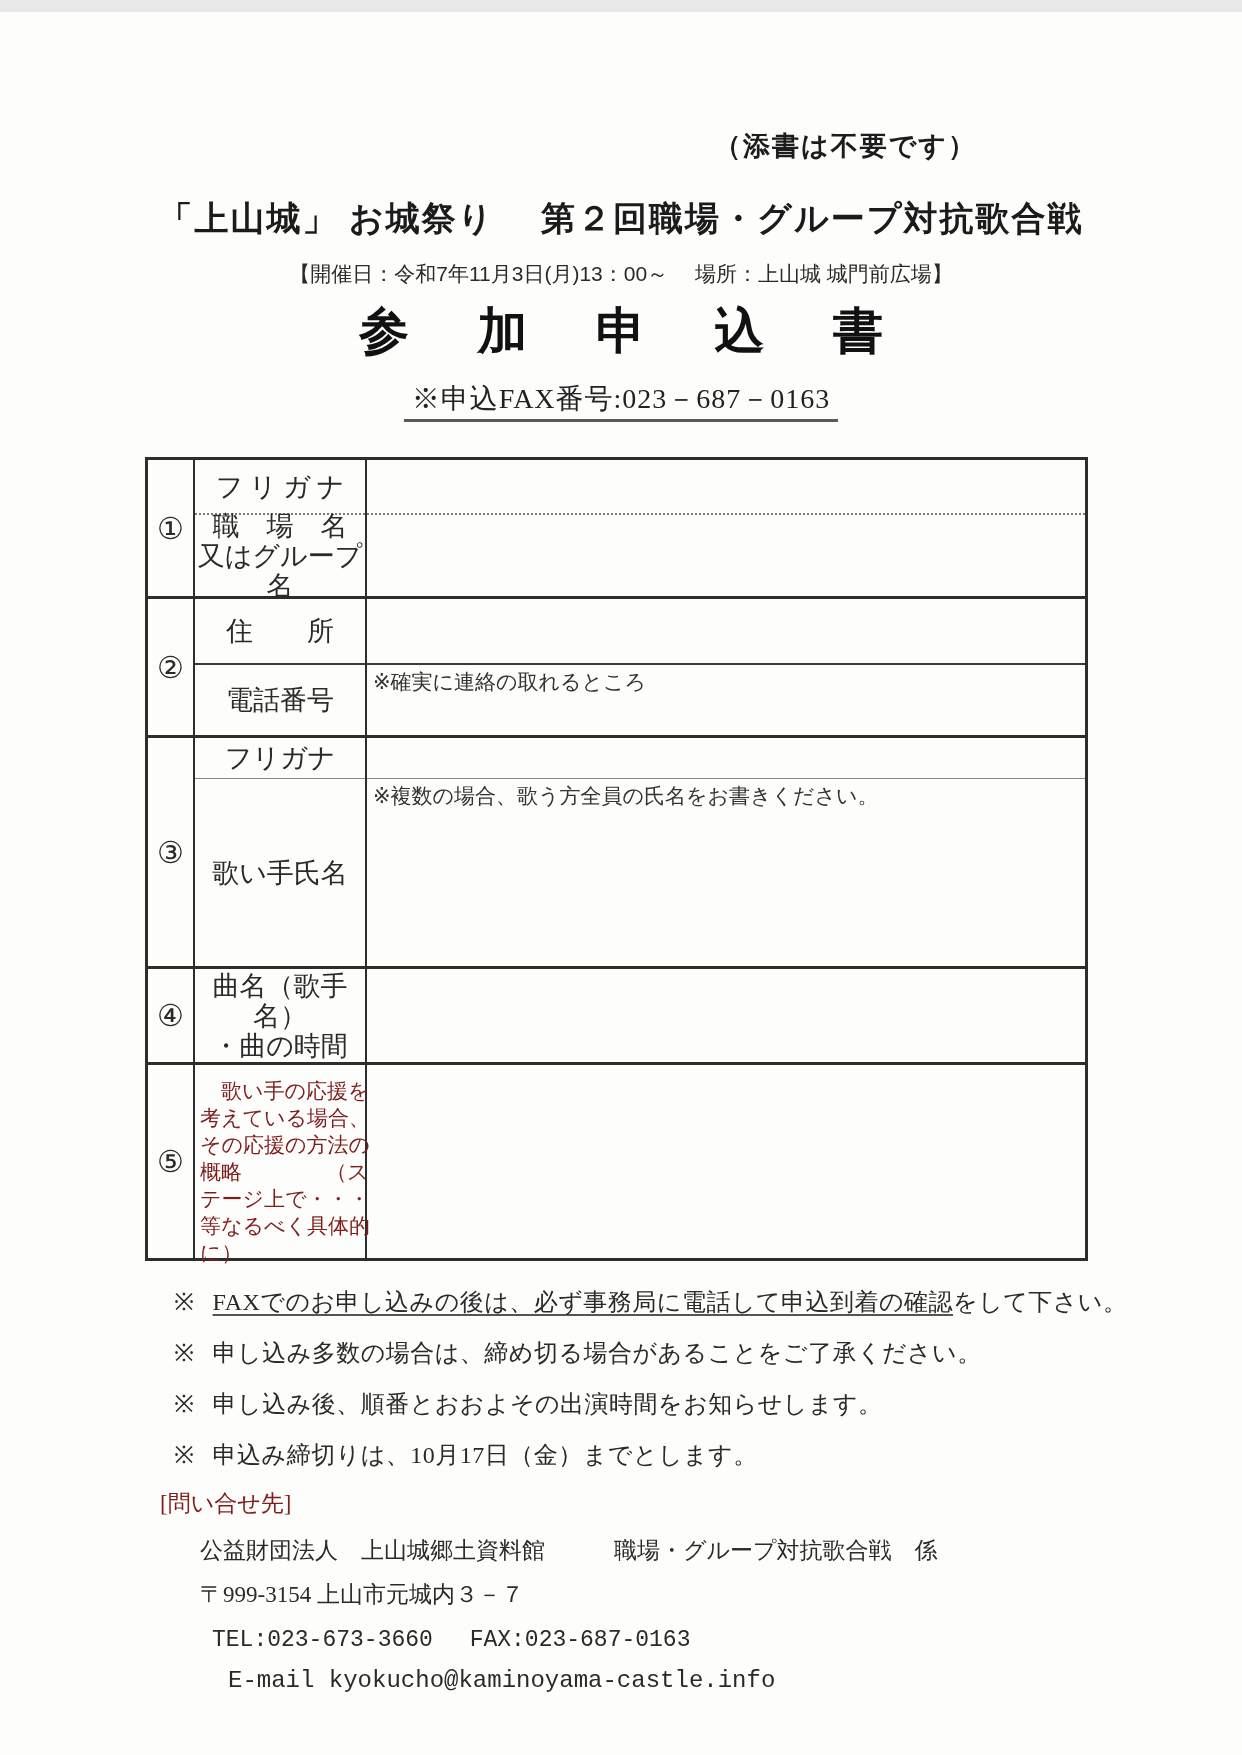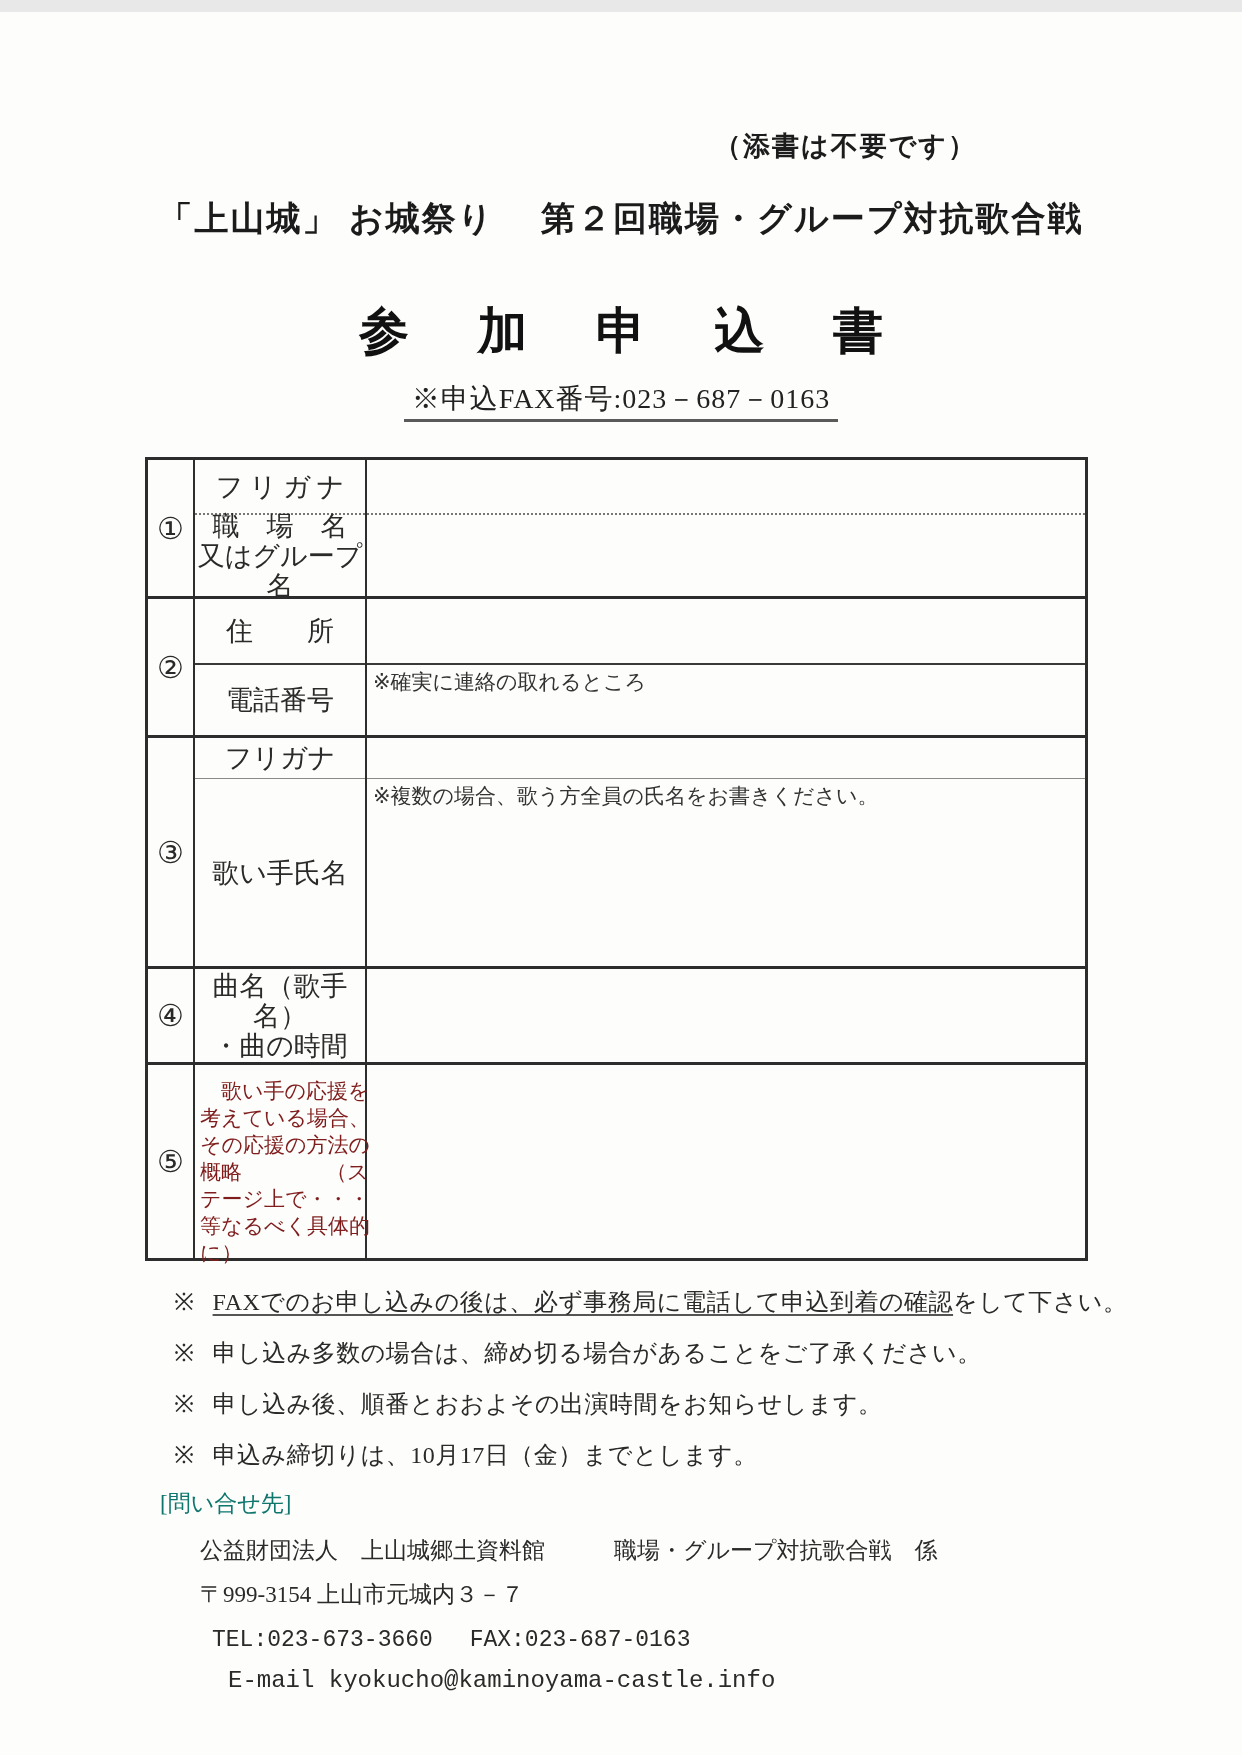--- a/index.html
+++ b/index.html
@@ -88,35 +88,36 @@
   .sp6 { letter-spacing:6px; text-indent:6px; }
   
   .footer { position:absolute; top:1272px; left:0; width:100%; }
   .note-line {
     padding-left:174px; font-size:24px; color:#2a2a2a;
     margin-bottom:17px; letter-spacing:0.5px;
   }
   .note-marker { margin-right:18px; }
   .u { text-decoration:underline; text-underline-offset:4px; text-decoration-color:#555; }
   .big-date { font-size:24px; }
-  .inquiry-header { padding-left:160px; font-size:23px; color:#0f766e; margin:6px 0 16px 0; }
+  .inquiry-header { padding-left:160px; font-size:23px; color:#7f1d1d; margin:6px 0 16px 0; }
   .c-org   { padding-left:200px; font-size:23px; color:#2a2a2a; margin-bottom:13px; }
   .c-addr  { padding-left:200px; font-size:23px; color:#2a2a2a; margin-bottom:13px; }
   .c-tel   { padding-left:212px; font-size:23px; color:#2a2a2a; margin-bottom:13px; font-family:"Liberation Mono","DejaVu Sans Mono",monospace; }
   .c-mail  { padding-left:228px; font-size:24px; color:#2a2a2a; font-family:"Liberation Mono","DejaVu Sans Mono",monospace; }
 </style>
 </head>
 <body>
 
 <div class="page">
 
   <div class="top-note">（添書は不要です）</div>
 
   <div class="doc-title">「上山城」 お城祭り　 第２回職場・グループ対抗歌合戦</div>
 
+  <div class="event-info">【開催日：令和7年11月3日(月)13：00～　 場所：上山城 城門前広場】</div>
 
   <div class="form-title">参 加 申 込 書</div>
 
   <div class="fax-wrap">
     <span class="fax-line">※申込FAX番号:023－687－0163</span>
   </div>
 
   <div class="form-table">
 
     <div class="trow r1">

